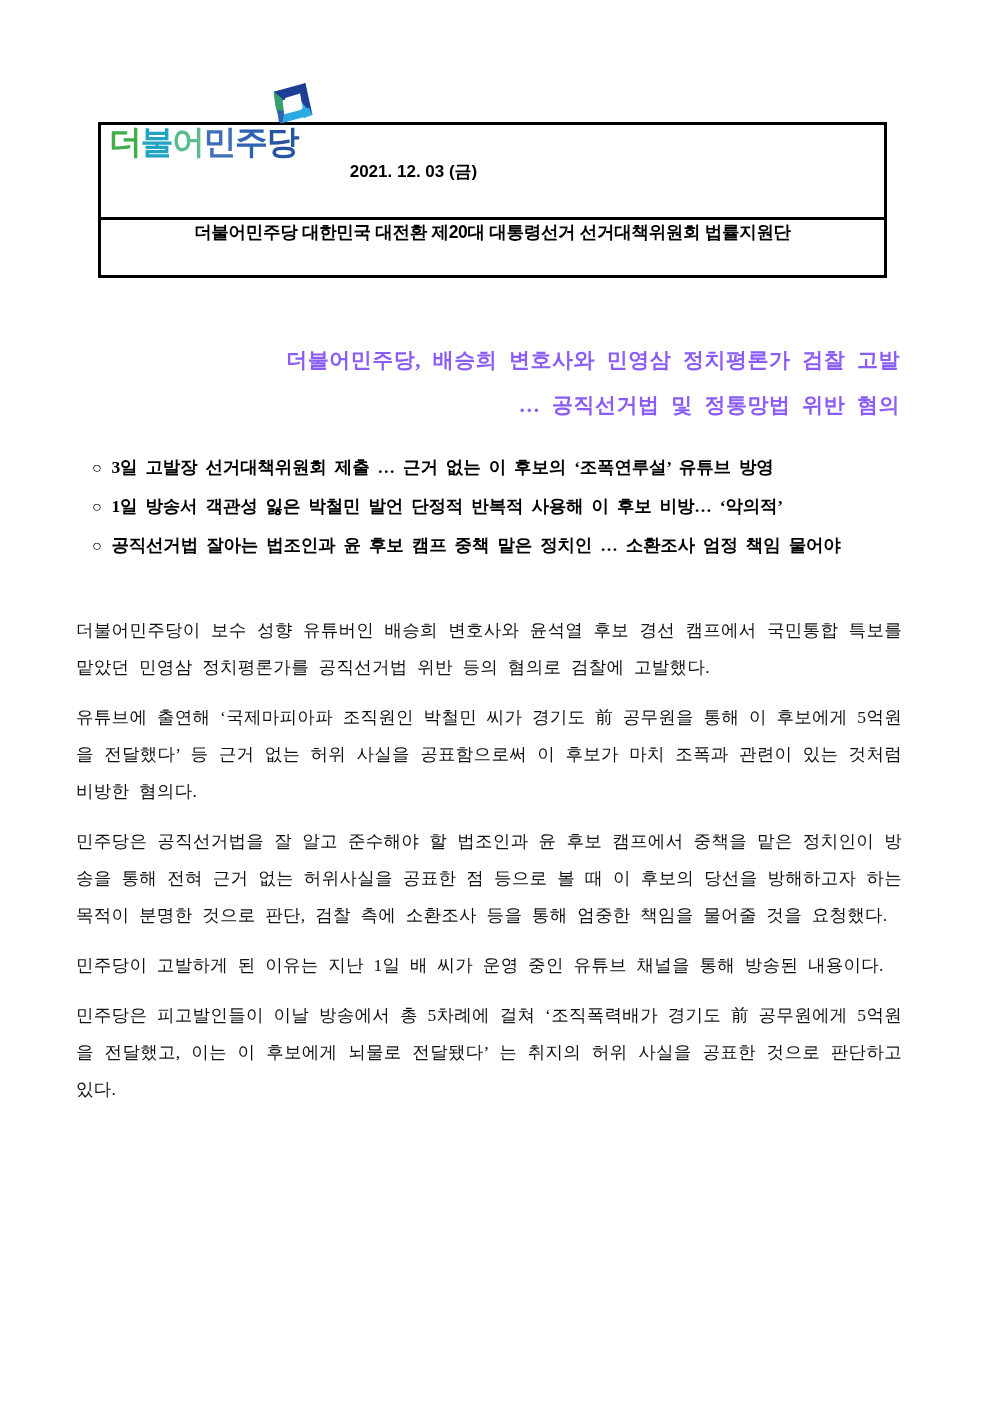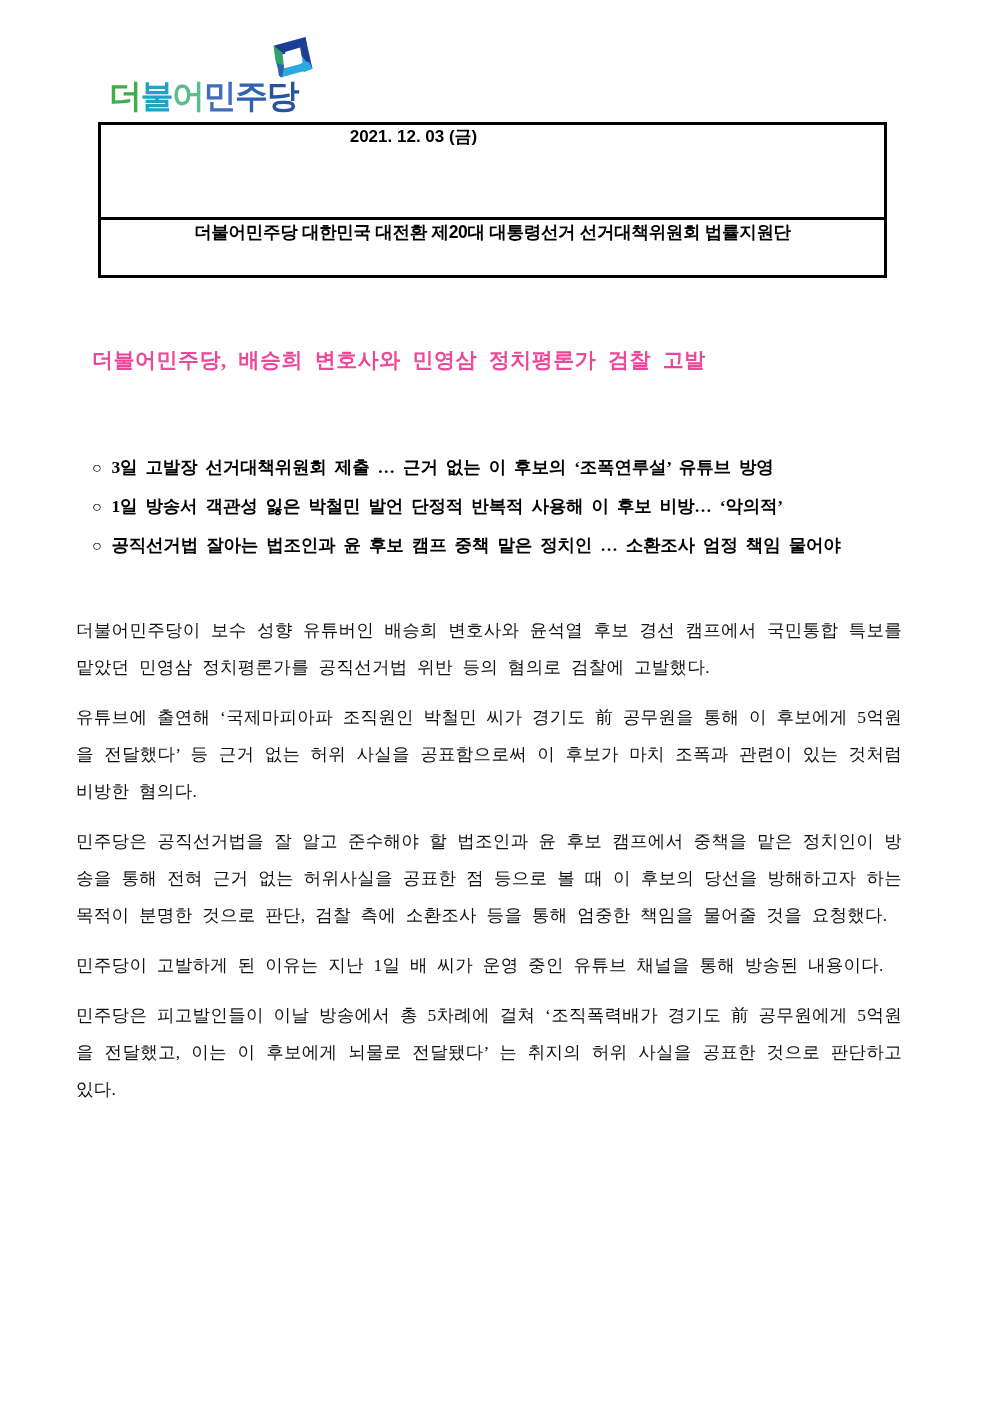--- a/index.html
+++ b/index.html
@@ -18,21 +18,21 @@
     position: absolute;
     left: 98px; top: 122px;
     width: 789px;
     border: 3px solid #000;
     box-sizing: border-box;
     font-family: "Liberation Sans", "DejaVu Sans", sans-serif;
   }
   .masthead-top {
     display: flex;
     height: 92px;
-    align-items: flex-start;
+    align-items: center;
   }
   .cell-logo {
     width: 218px;
     border-right: 3px solid #000;
     box-sizing: border-box;
     position: relative;
   }
   .cell-doctype {
     flex: 1;
     border-right: 3px solid #000;
@@ -94,27 +94,27 @@
   .logo-flag {
     position: absolute;
     right: -2px; top: -4px;
     width: 46px; height: 52px;
   }
 
   
   .headline {
     position: absolute;
     left: 92px; right: 92px; top: 338px;
-    text-align: left;
+    text-align: right;
     font-size: 21px;
     font-weight: 700;
     line-height: 45px;
     letter-spacing: 0.5px;
     word-spacing: 6px;
-    color: #ec4899;
+    color: #8b5cf6;
   }
 
   
   .bullets {
     position: absolute;
     left: 92px; right: 86px; top: 448px;
   }
   .bullet-row {
     display: flex;
     align-items: baseline;
@@ -178,20 +178,21 @@
       </div>
     </div>
 
     <div class="masthead-bottom">
       <span class="committee-text">더불어민주당 대한민국 대전환 제20대 대통령선거 선거대책위원회 법률지원단</span>
     </div>
   </div>
 
   <div class="headline">
     <div>더불어민주당, 배승희 변호사와 민영삼 정치평론가 검찰 고발</div>
+    <div>… 공직선거법 및 정통망법 위반 혐의</div>
   </div>
 
   <div class="bullets">
       <div class="bullet-row">
         <span class="bullet-marker">○</span>
         <span class="bullet-text">3일 고발장 선거대책위원회 제출 … 근거 없는 이 후보의 ‘조폭연루설’ 유튜브 방영</span>
       </div>
       <div class="bullet-row">
         <span class="bullet-marker">○</span>
         <span class="bullet-text">1일 방송서 객관성 잃은 박철민 발언 단정적 반복적 사용해 이 후보 비방… ‘악의적’</span>

